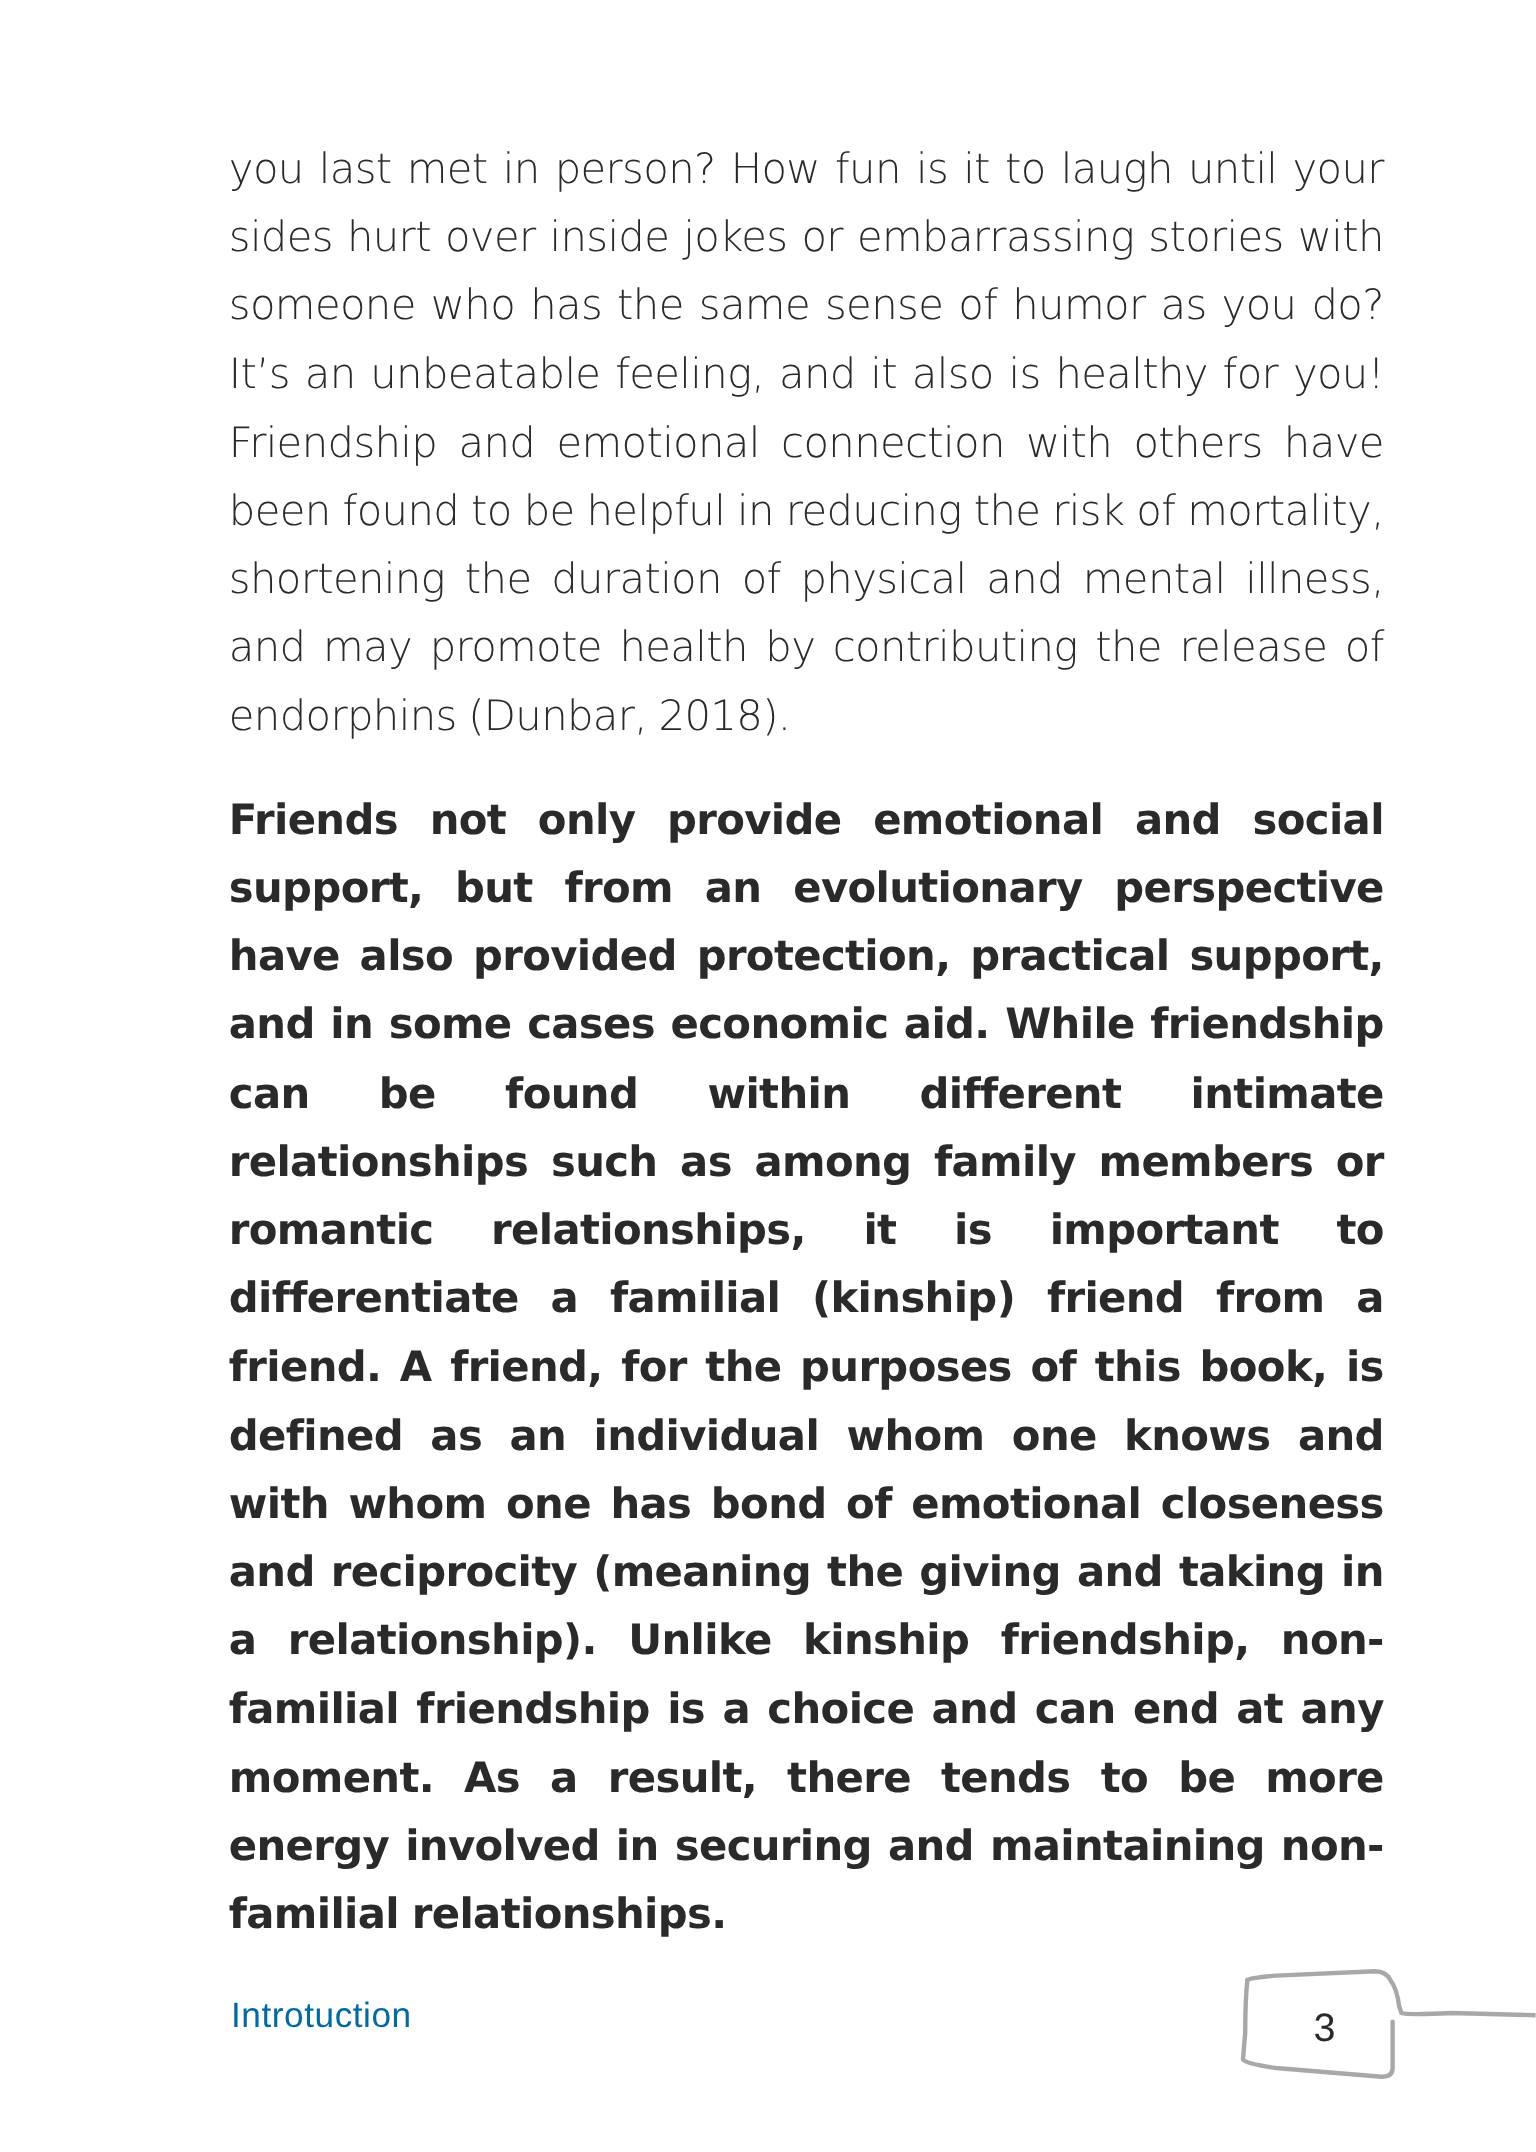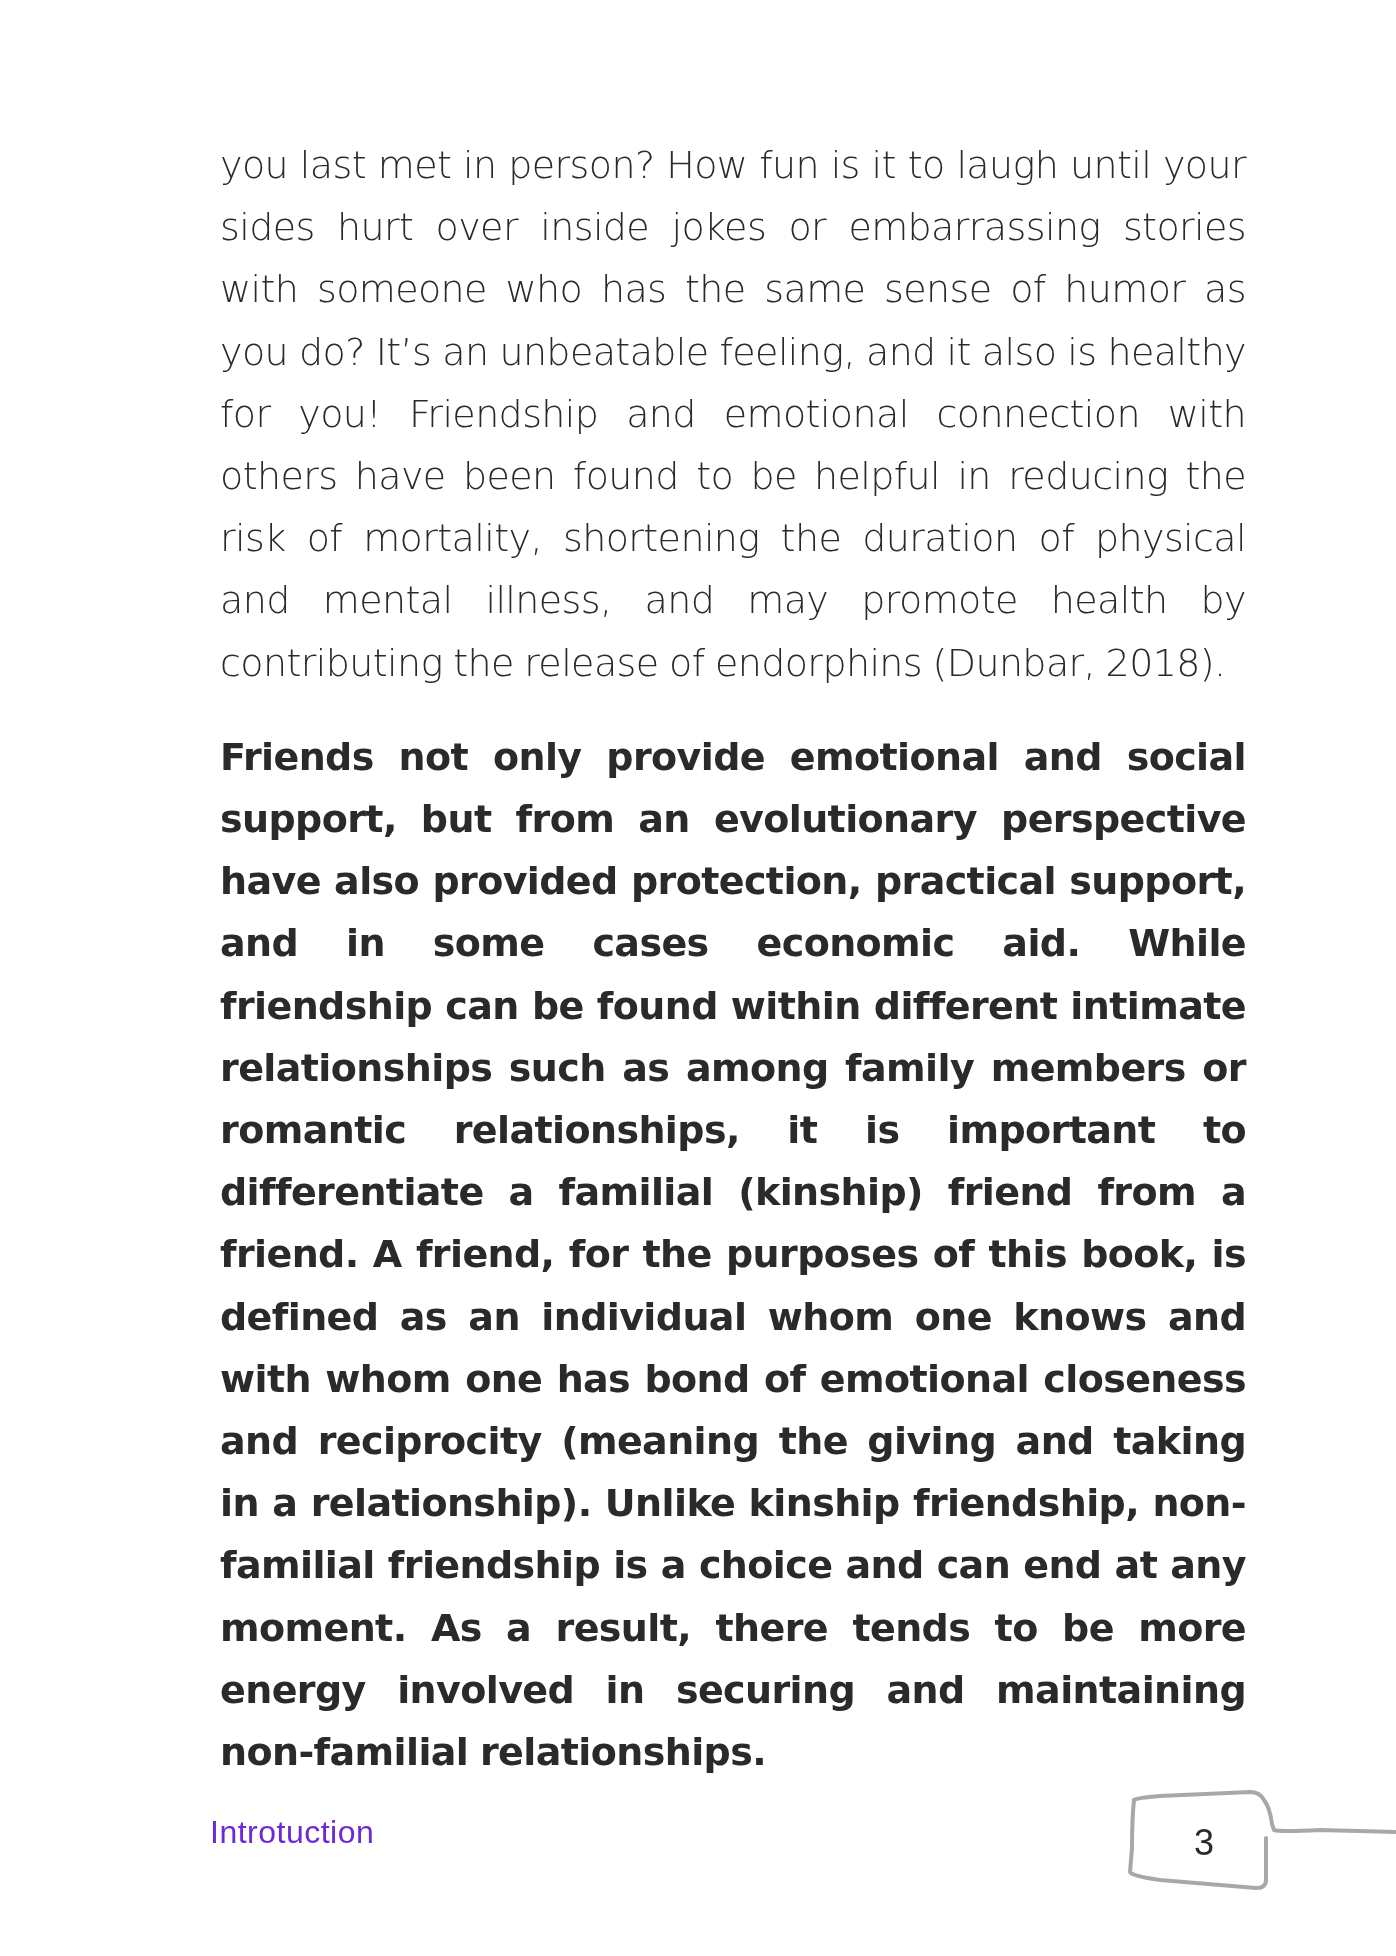--- a/index.html
+++ b/index.html
@@ -19,37 +19,37 @@
       position: absolute;
       left: 208px;
       top: 122px;
       width: 1050px;
     }
     .paragraph {
       font-size: 38px;
       line-height: 62.2px;
       text-align: justify;
       text-align-last: left;
-      margin: 12px;
+      margin: 0;
       letter-spacing: -0.6px;
       word-spacing: -1px;
       font-weight: 300;
     }
     .paragraph + .paragraph {
       margin-top: 32px;
       font-weight: bold;
     }
     .footer-label {
       position: absolute;
       left: 210px;
       top: 1814px;
       font-family: "Liberation Sans", sans-serif;
       font-size: 32px;
       letter-spacing: 0.5px;
-      color: #6d28d9;
+      color: #0369a1;
     }
     .page-tab {
       position: absolute;
       left: 1120px;
       top: 1788px;
       width: 276px;
       height: 110px;
     }
     .page-number {
       position: absolute;

